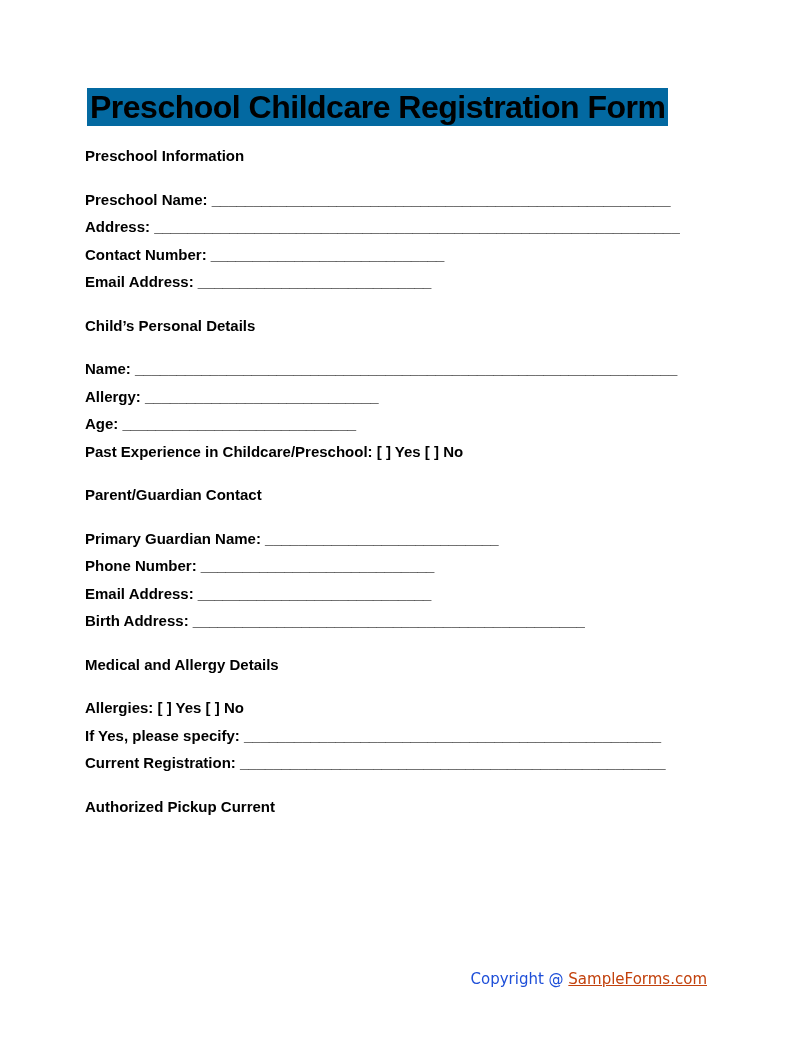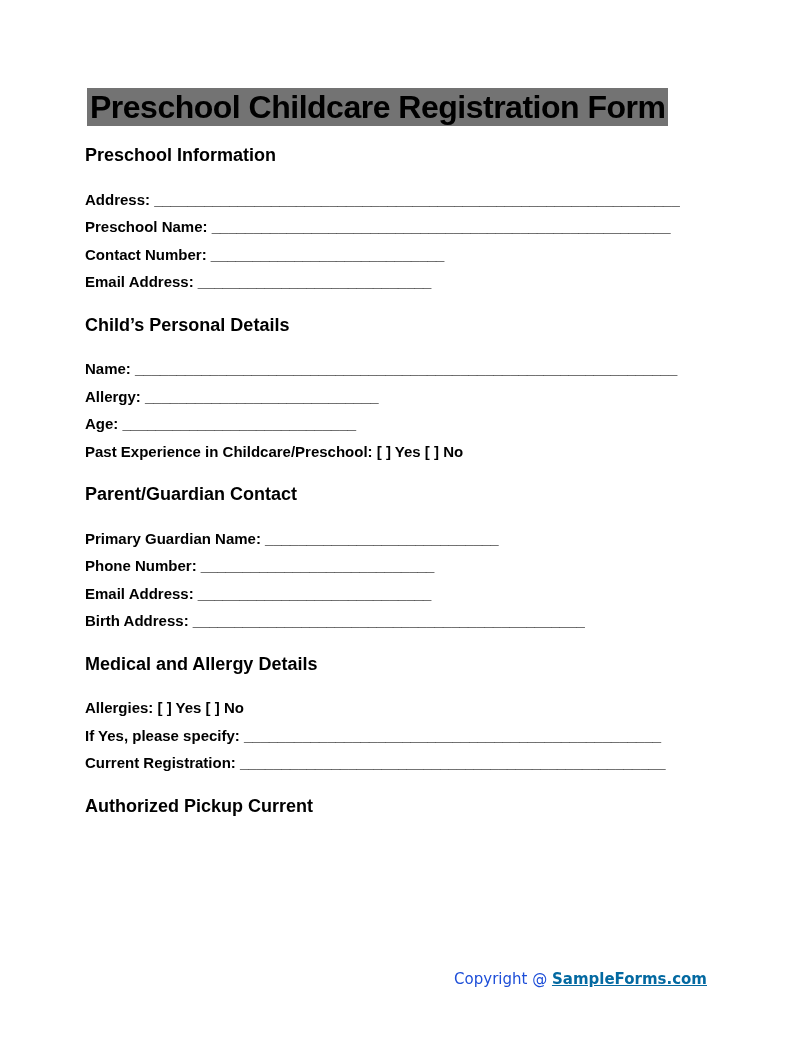--- a/index.html
+++ b/index.html
@@ -17,30 +17,30 @@
     width: 800px;
     height: 1039px;
     padding: 88px 95px 0 85px;
   }
   .title-row {
     margin-left: 2px;
     margin-bottom: 10px;
   }
   .title-highlight {
     display: inline-block;
-    background: #737373;
+    background: #0369a1;
     font-size: 32px;
     font-weight: bold;
     line-height: 38px;
     padding: 0 3px;
     white-space: nowrap;
     letter-spacing: -0.5px;
   }
   .section-heading {
-    font-size: 18px;
+    font-size: 15px;
     font-weight: bold;
     line-height: 27.5px;
     margin: 16px 0;
   }
   .field-line {
     font-size: 15px;
     font-weight: bold;
     line-height: 27.5px;
     white-space: nowrap;
   }
@@ -55,41 +55,41 @@
     font-family: "DejaVu Sans", sans-serif;
     font-size: 15px;
     line-height: 26px;
     white-space: nowrap;
   }
   .footer .copyright-text {
     color: #1d4ed8;
     font-weight: 500;
   }
   .footer .brand-link {
-    color: #0369a1;
-    font-weight: bold;
+    color: #c2410c;
+    font-weight: normal;
     text-decoration: underline;
     cursor: pointer;
   }
 </style>
 </head>
 <body>
 
 <div class="page">
 
   <div class="title-row">
     <span class="title-highlight">Preschool Childcare Registration Form</span>
   </div>
 
   <div class="section-heading">Preschool Information</div>
   <div class="field-line">
-    <span>Address: </span><span class="blank-line">_______________________________________________________________</span>
+    <span>Preschool Name: </span><span class="blank-line">_______________________________________________________</span>
   </div>
   <div class="field-line">
-    <span>Preschool Name: </span><span class="blank-line">_______________________________________________________</span>
+    <span>Address: </span><span class="blank-line">_______________________________________________________________</span>
   </div>
   <div class="field-line">
     <span>Contact Number: </span><span class="blank-line">____________________________</span>
   </div>
   <div class="field-line">
     <span>Email Address: </span><span class="blank-line">____________________________</span>
   </div>
 
   <div class="section-heading">Child’s Personal Details</div>
   <div class="field-line">

